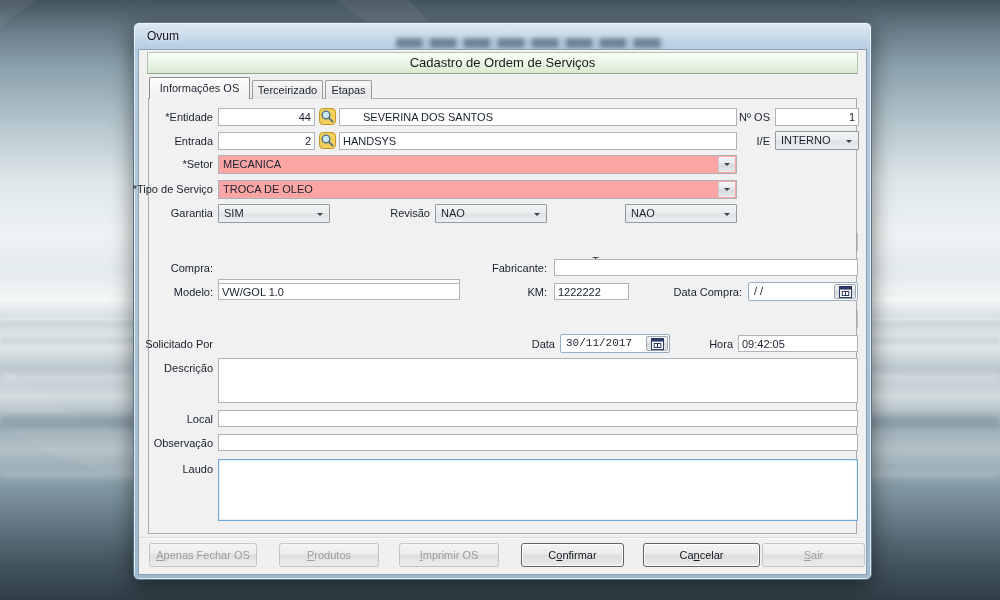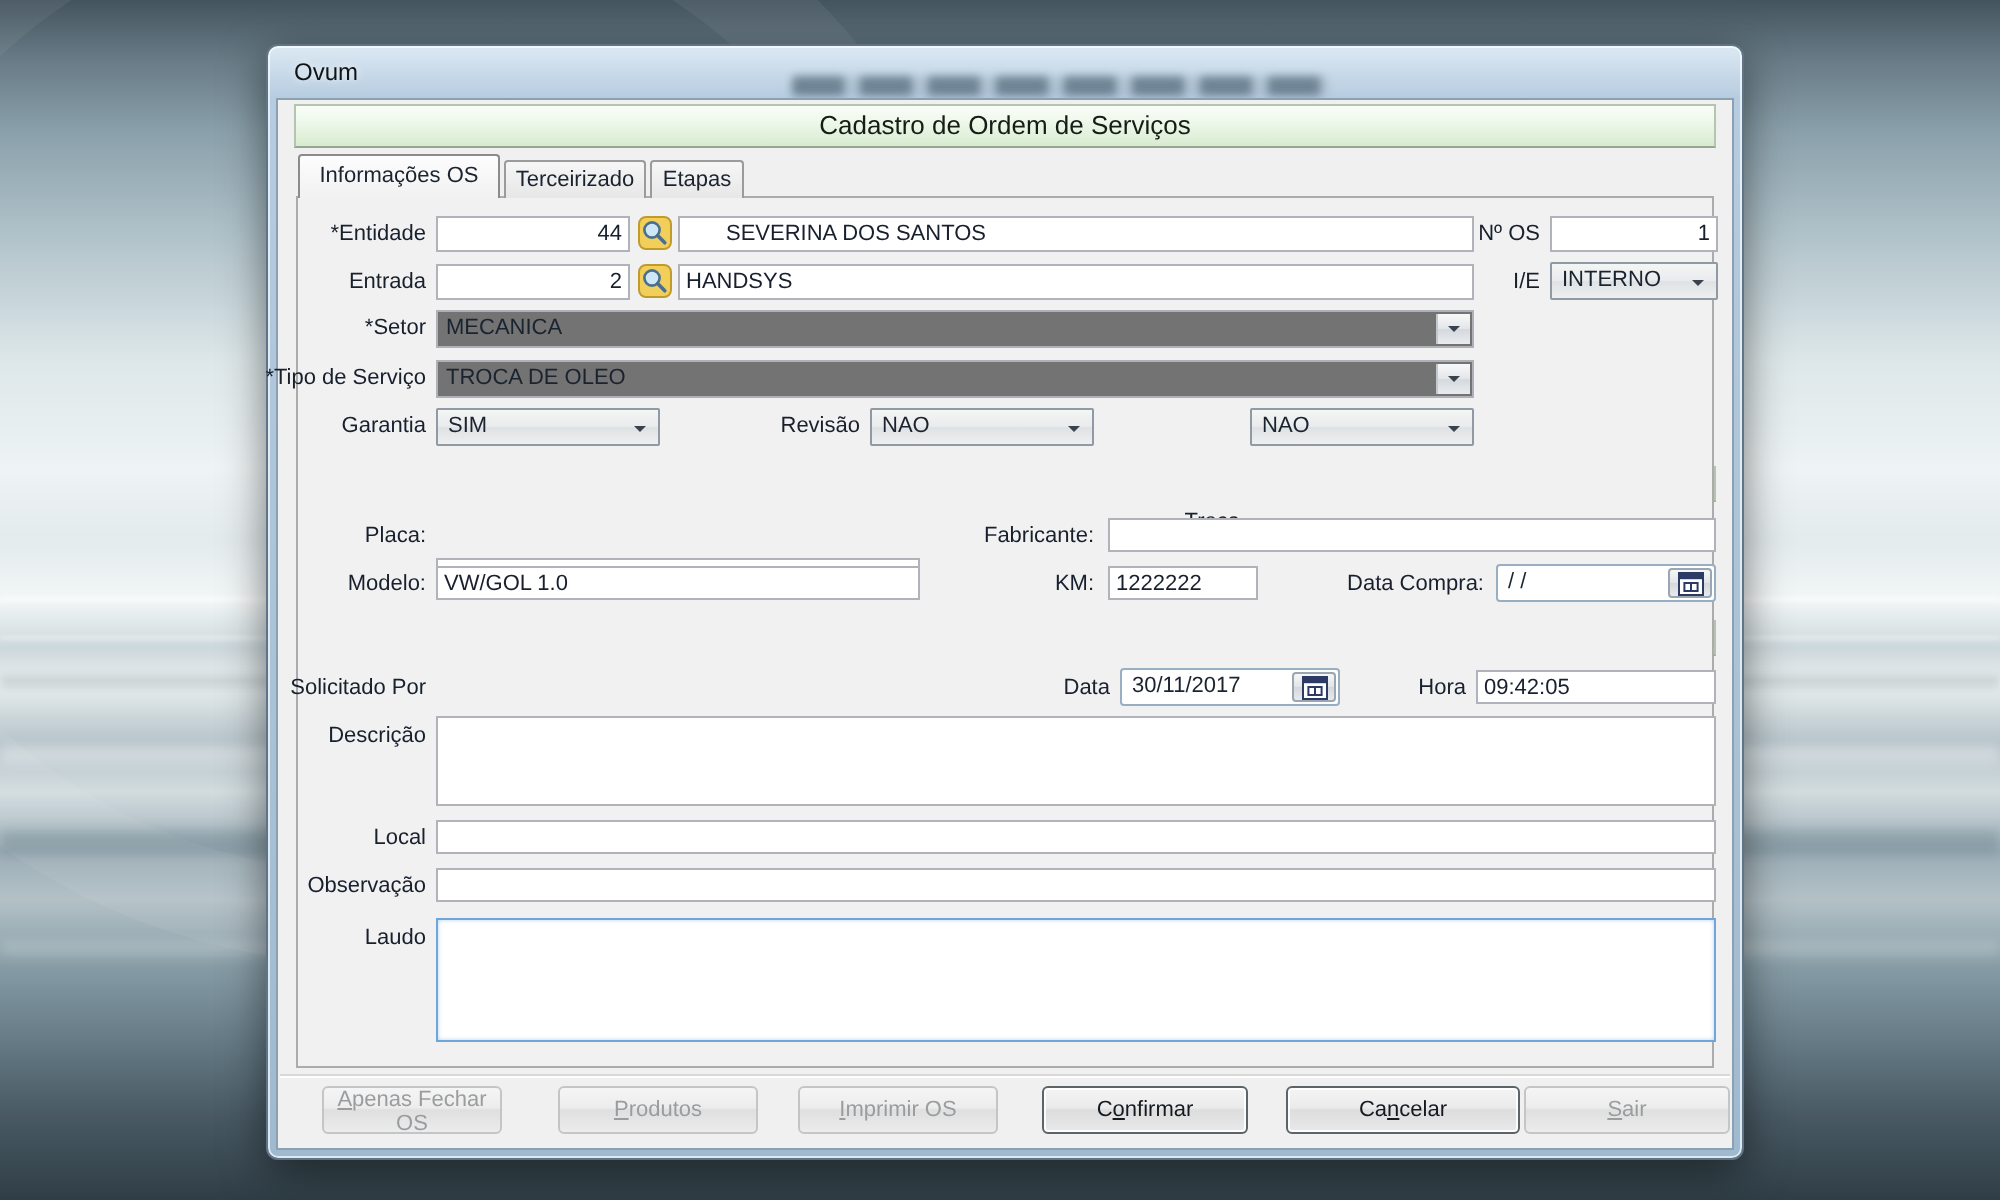--- a/index.html
+++ b/index.html
@@ -83,21 +83,21 @@
     padding:1px 3px;margin:0;z-index:3;
   }
   .num{text-align:right;}
   textarea.tb{resize:none;}
   .focusblue{border:1px solid #6ea6db;box-shadow:inset 0 0 2px rgba(110,166,219,.5);}
   .magbtn{
     position:absolute;width:17px;height:17px;padding:0;margin:0;border:none;
     background:transparent;cursor:pointer;z-index:3;
   }
   
-  .combo{position:absolute;box-sizing:border-box;background:#737373;border:1px solid #aeb2b8;z-index:3;text-align:center;}
+  .combo{position:absolute;box-sizing:border-box;background:#fca5a5;border:1px solid #aeb2b8;z-index:3;text-align:center;}
   .combo .val{position:absolute;left:4px;top:2px;white-space:nowrap;}
   .combo .cbtn{
     position:absolute;top:1px;bottom:1px;right:1px;width:16px;
     background:linear-gradient(180deg,#f7f8f9,#e4e7ea 48%,#d5d9de 52%,#e9ebee);
     border-left:1px solid #c4c8cd;display:flex;align-items:center;justify-content:center;
   }
   
   .ddl{
     position:absolute;box-sizing:border-box;z-index:3;
     background:linear-gradient(180deg,#f4f5f5,#e9ebec 48%,#dfe2e4 52%,#edeff0);
@@ -222,21 +222,21 @@
       <span class="arr"></span>
     </div>
     <div class="lbl" style="left:401px;top:157px;width:80px;margin-top:48px;">Troca</div>
     <div class="ddl" style="left:486px;top:154px;width:112px;height:19px;">
       <span class="val">NAO</span>
       <span class="arr"></span>
     </div>
 
     <div class="hdr secbar" style="left:20px;top:183px;width:697px;">VEICULO</div>
 
-    <div class="lbl" style="left:-16px;top:212px;width:90px;">Placa:</div>
+    <div class="lbl" style="left:-16px;top:212px;width:90px;">Compra:</div>
     <input class="tb" style="left: 79px; top: 209px; width: 242px; height: 17px; margin-top: 20px;" value="XXX1234">
     <div class="lbl" style="left:308px;top:212px;width:100px;">Fabricante:</div>
     <input class="tb" style="left: 415px; top: 209px; width: 304px; height: 17px;" value="">
 
     <div class="lbl" style="left:-16px;top:236px;width:90px;">Modelo:</div>
     <input class="tb" style="left: 79px; top: 233px; width: 242px; height: 17px;" value="VW/GOL 1.0">
     <div class="lbl" style="left:308px;top:236px;width:100px;">KM:</div>
     <input class="tb" style="left: 415px; top: 233px; width: 75px; height: 17px;" value="1222222">
     <div class="lbl" style="left:493px;top:236px;width:110px;">Data Compra:</div>
     <div class="dtp" style="left:609px;top:232px;width:110px;height:19px;">
@@ -248,21 +248,21 @@
           <rect x="3.2" y="5.5" width="6.6" height="4" fill="none" stroke="#2c3a66"></rect>
           <line x1="6.5" y1="5.5" x2="6.5" y2="9.5" stroke="#2c3a66"></line>
         </svg>
       </span>
     </div>
 
     <div class="hdr secbar" style="left:20px;top:260px;width:697px;">SERVIÇO SOLICITADO</div>
 
     <div class="lbl" style="left:-16px;top:288px;width:90px;">Solicitado Por</div>
     <div class="lbl" style="left:336px;top:288px;width:80px;">Data</div>
-    <div class="dtp" style="left:421px;top:284px;width:110px;height:19px;">
+    <div class="dtp" style="left:421px;top:284px;width:110px;height:19px;font-family:Liberation Mono, monospace;">
       <span class="val">30/11/2017</span>
       <span class="calbtn">
         <svg width="13" height="12" viewBox="0 0 13 12">
           <rect x="0.5" y="0.5" width="12" height="11" fill="#ffffff" stroke="#2c3a66"></rect>
           <rect x="1" y="1" width="11" height="2.6" fill="#2c3a66"></rect>
           <rect x="3.2" y="5.5" width="6.6" height="4" fill="none" stroke="#2c3a66"></rect>
           <line x1="6.5" y1="5.5" x2="6.5" y2="9.5" stroke="#2c3a66"></line>
         </svg>
       </span>
     </div>
@@ -277,21 +277,21 @@
 
     <div class="lbl" style="left:-16px;top:387px;width:90px;">Observação</div>
     <input class="tb" style="left: 79px; top: 384px; width: 640px; height: 17px;" value="">
 
     <div class="lbl" style="left:-16px;top:413px;width:90px;">Laudo</div>
     <textarea class="tb focusblue" style="left: 79px; top: 409px; width: 640px; height: 62px;"></textarea>
 
     <div class="sep1"></div>
     <div class="sep2"></div>
 
-    <button class="btn" style="left:10px;width:90px;margin-left:12px;">
+    <button class="btn" style="left:10px;width:108px;">
       <span></span><span class="ak">A</span><span>penas Fechar OS</span>
     </button>
     <button class="btn" style="left:140px;width:100px;">
       <span></span><span class="ak">P</span><span>rodutos</span>
     </button>
     <button class="btn" style="left:260px;width:100px;">
       <span></span><span class="ak">I</span><span>mprimir OS</span>
     </button>
     <button class="btn enabled" style="left:382px;width:103px;">
       <span>C</span><span class="ak">o</span><span>nfirmar</span>

